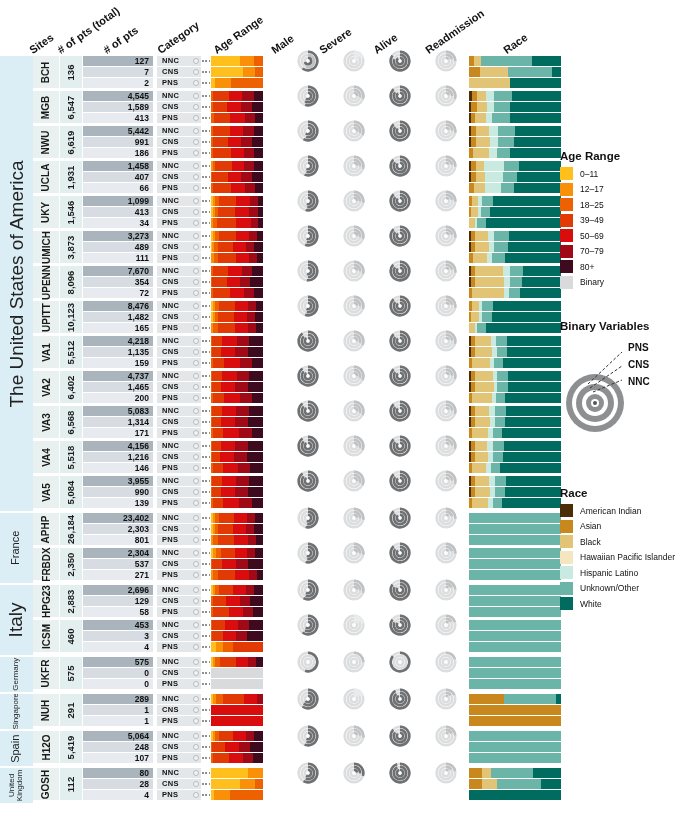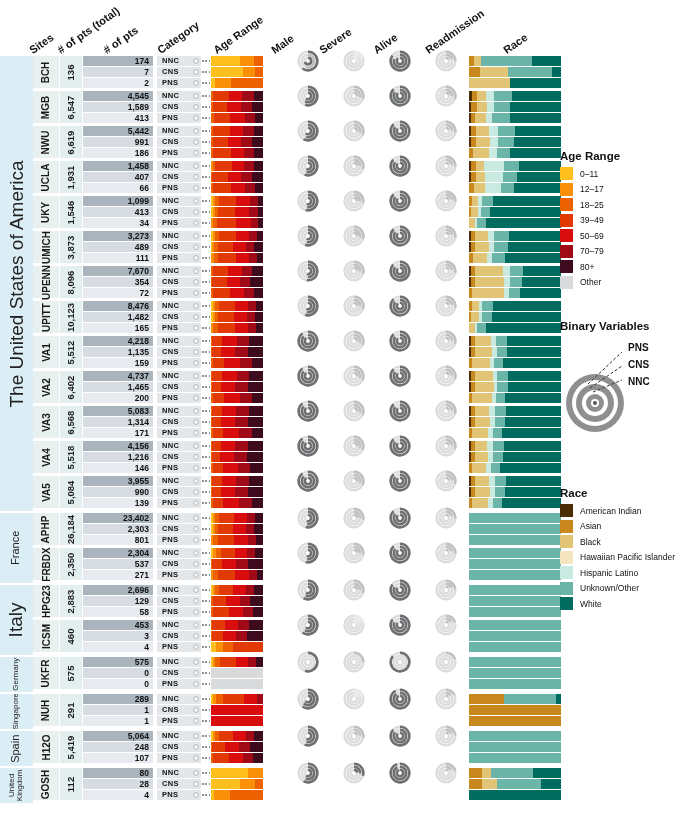--- a/index.html
+++ b/index.html
@@ -148,21 +148,21 @@
         <div class="sites">
           <div class="site">
       <div class="sitecell">
               <span>BCH</span>
             </div>
       <div class="totcell">
               <span>136</span>
             </div>
       <div class="rows">
               <div class="row">
-        <div class="cnt l0">174</div>
+        <div class="cnt l0">127</div>
         <div class="cat">NNC
           <span class="catdot"></span></div>
         <div class="dashes"></div>
         <div class="agebar">
                   <div class="seg" style="width:55.00%;background:#FFC01E"></div>
                   <div class="seg" style="width:27.00%;background:#F99008"></div>
                   <div class="seg" style="width:18.00%;background:#EE6100"></div>
                 </div>
         <div class="spacer"></div>
         <div class="ringcell">
@@ -3382,21 +3382,21 @@
         <div class="litem">
        <span class="sw" style="background:#A00A16"></span>
        <span class="ltext">70–79</span>
      </div>
         <div class="litem">
        <span class="sw" style="background:#3D0A1E"></span>
        <span class="ltext">80+</span>
      </div>
         <div class="litem">
        <span class="sw" style="background:#D9DADB"></span>
-       <span class="ltext">Other</span>
+       <span class="ltext">Binary</span>
      </div>
       </div>
   </div>
 
   <div class="legend" style="top:320px;">
     <div class="ltitle">Binary Variables</div>
     <div class="ringlegend">
       <div class="labels" id="ring-labels">
           <div>PNS</div>
           <div>CNS</div>

